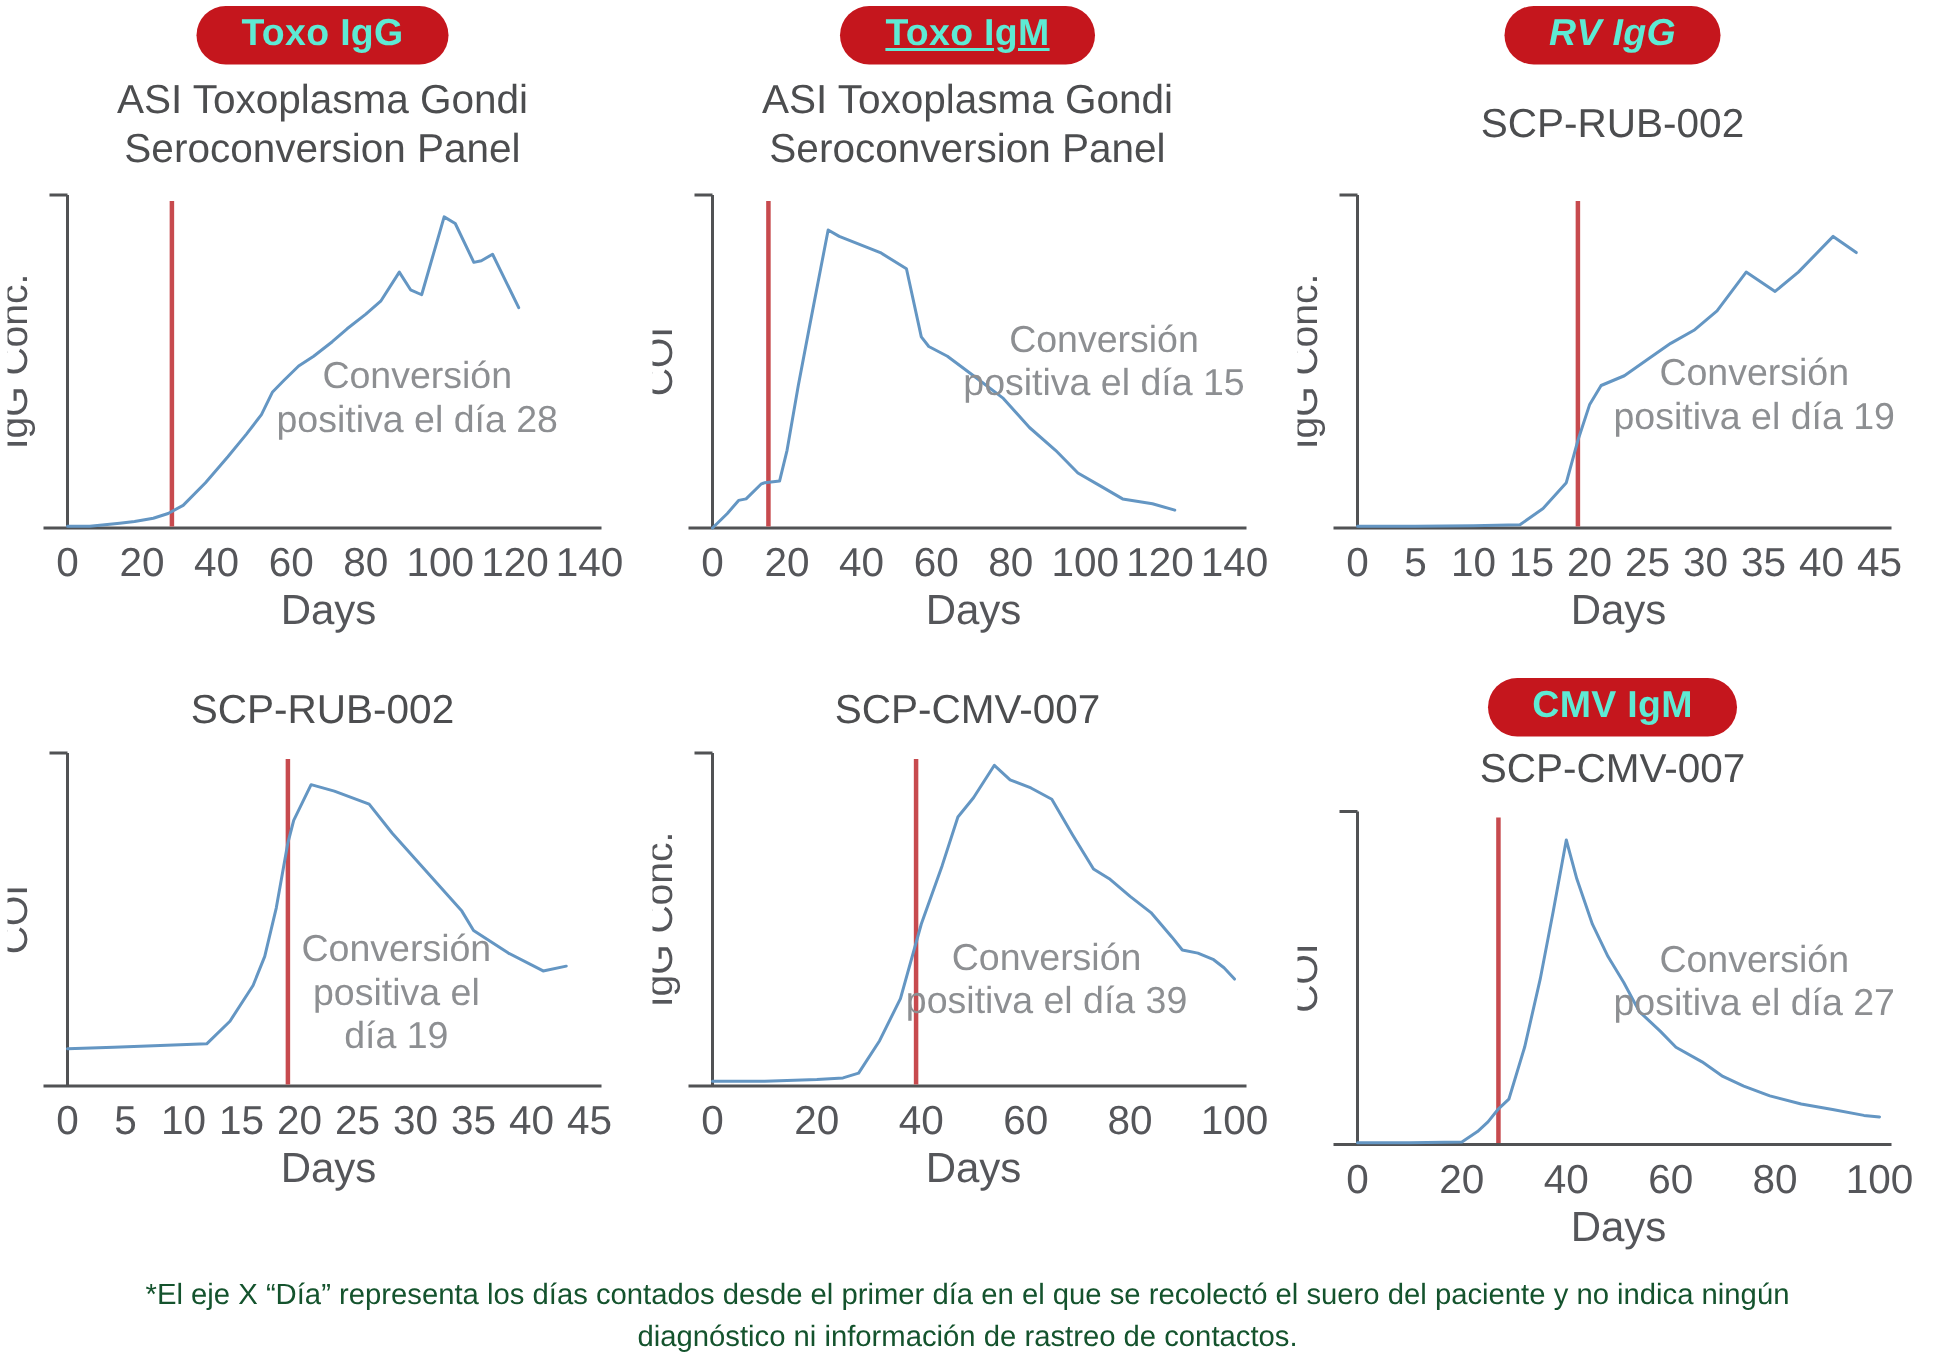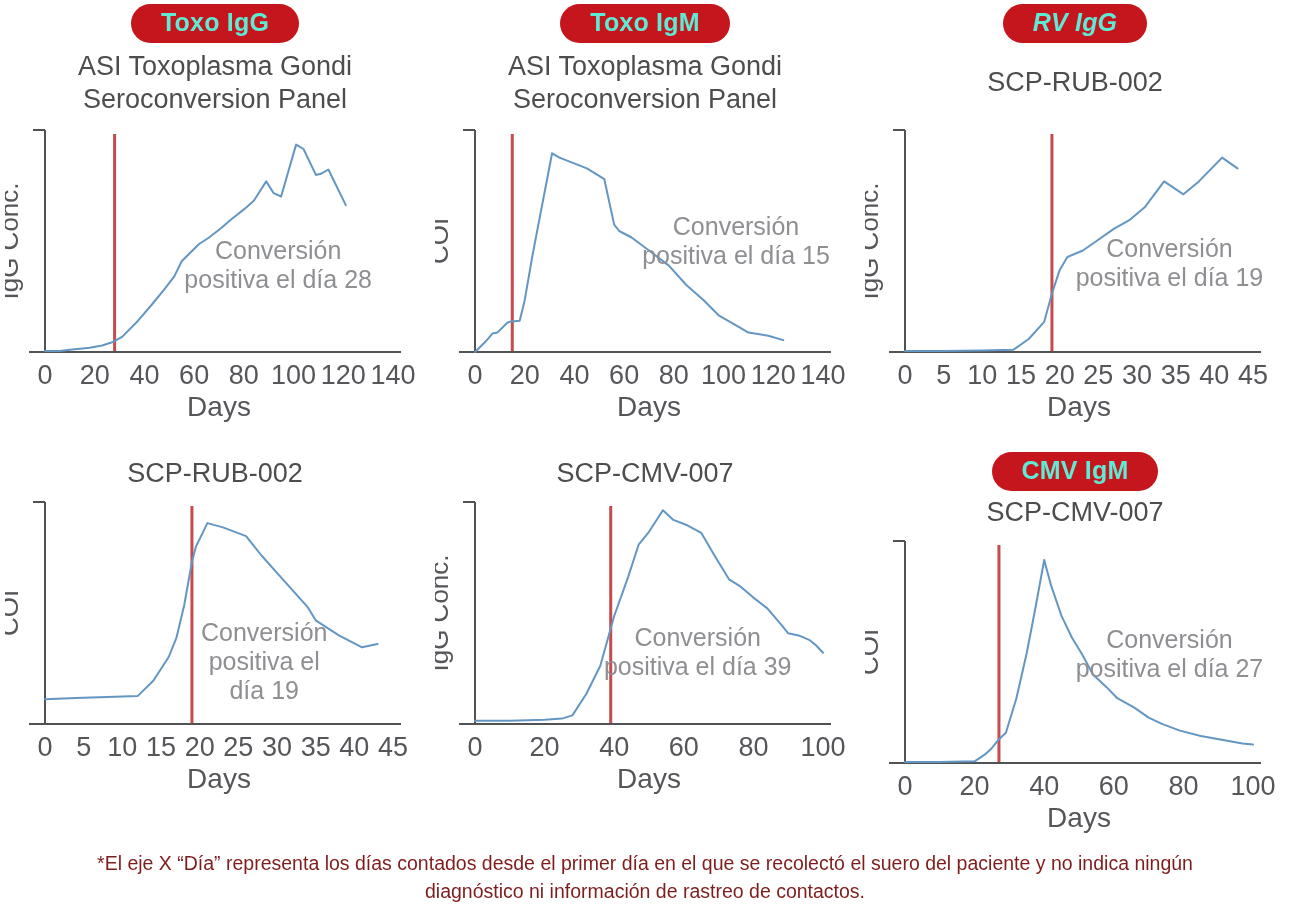--- a/index.html
+++ b/index.html
@@ -76,21 +76,21 @@
           <text x="338.2857142857143" y="264" text-anchor="middle" font-size="27" fill="#55565a">120</text>
           <text x="388" y="264" text-anchor="middle" font-size="27" fill="#55565a">140</text>
           <text x="214" y="296" text-anchor="middle" font-size="28" fill="#55565a">Days</text>
           <text x="13" y="121" text-anchor="middle" font-size="26" fill="#55565a" transform="rotate(-90 13 121)">IgG Conc.</text>
           <text x="273.16" y="138.92" text-anchor="middle" font-size="25" fill="#8d8f92">Conversión</text>
           <text x="273.16" y="167.92" text-anchor="middle" font-size="25" fill="#8d8f92">positiva el día 28</text>
         </svg>
     </section>
 
     <section class="chart-cell row1">
-      <div class="badge" style="background: rgb(197, 22, 29);">Toxo IgM</div>
+      <div class="badge" style="background: rgb(197, 22, 29); text-decoration: underline;">Toxo IgM</div>
       <div class="subtitle" style="color: rgb(76, 77, 79);">ASI Toxoplasma Gondi
 Seroconversion Panel</div>
       <svg class="chart" width="420" height="302" viewBox="0 0 420 302">
           <line x1="24" y1="232" x2="396" y2="232" stroke="#515254" stroke-width="2"></line>
           <line x1="40" y1="10" x2="40" y2="232" stroke="#515254" stroke-width="2"></line>
           <line x1="28" y1="10" x2="40" y2="10" stroke="#515254" stroke-width="2"></line>
           <line x1="77.28571428571428" y1="14" x2="77.28571428571428" y2="231" stroke="#c74a4e" stroke-width="3"></line>
           <polyline points="40.0,232.0 49.9,222.3 57.4,213.6 62.4,212.6 72.3,202.8 74.8,201.8 84.7,200.7 89.7,180.2 97.2,137.0 104.6,98.1 112.1,59.2 117.1,33.3 124.5,37.6 151.9,48.4 169.3,59.2 179.2,104.6 184.2,111.0 196.6,117.5 214.0,130.5 233.9,145.6 251.3,165.0 268.7,180.2 283.6,195.3 298.5,203.9 313.4,212.6 333.3,215.8 348.2,220.1" fill="none" stroke="#6496c3" stroke-width="2" stroke-linejoin="round" stroke-linecap="round"></polyline>
           <text x="40" y="264" text-anchor="middle" font-size="27" fill="#55565a">0</text>
           <text x="89.71428571428571" y="264" text-anchor="middle" font-size="27" fill="#55565a">20</text>
@@ -197,15 +197,15 @@
           <text x="388" y="264" text-anchor="middle" font-size="27" fill="#55565a">100</text>
           <text x="214" y="296" text-anchor="middle" font-size="28" fill="#55565a">Days</text>
           <text x="13" y="121" text-anchor="middle" font-size="26" fill="#55565a" transform="rotate(-90 13 121)">COI</text>
           <text x="304.48" y="116.72" text-anchor="middle" font-size="25" fill="#8d8f92">Conversión</text>
           <text x="304.48" y="145.72" text-anchor="middle" font-size="25" fill="#8d8f92">positiva el día 27</text>
         </svg>
     </section>
 
   </div>
 
-  <div class="footnote" style="color: #7f1d1d;">*El eje X  “Día”  representa los días contados desde el primer día en el que se recolectó el suero del paciente y no indica ningún
+  <div class="footnote" style="color: #14532d;">*El eje X  “Día”  representa los días contados desde el primer día en el que se recolectó el suero del paciente y no indica ningún
 diagnóstico ni información de rastreo de contactos.</div>
 </div>
 
 </body></html>

